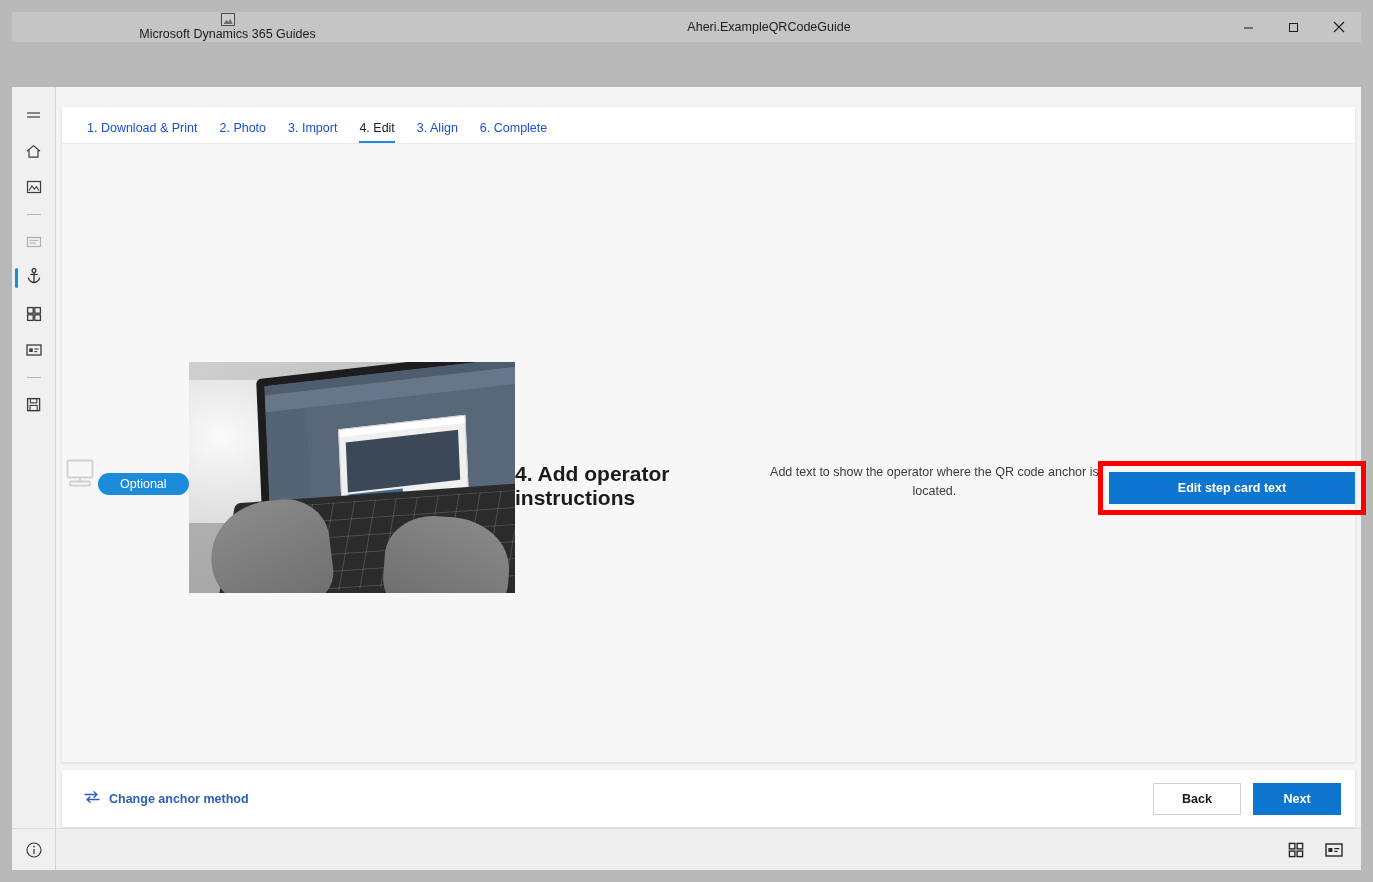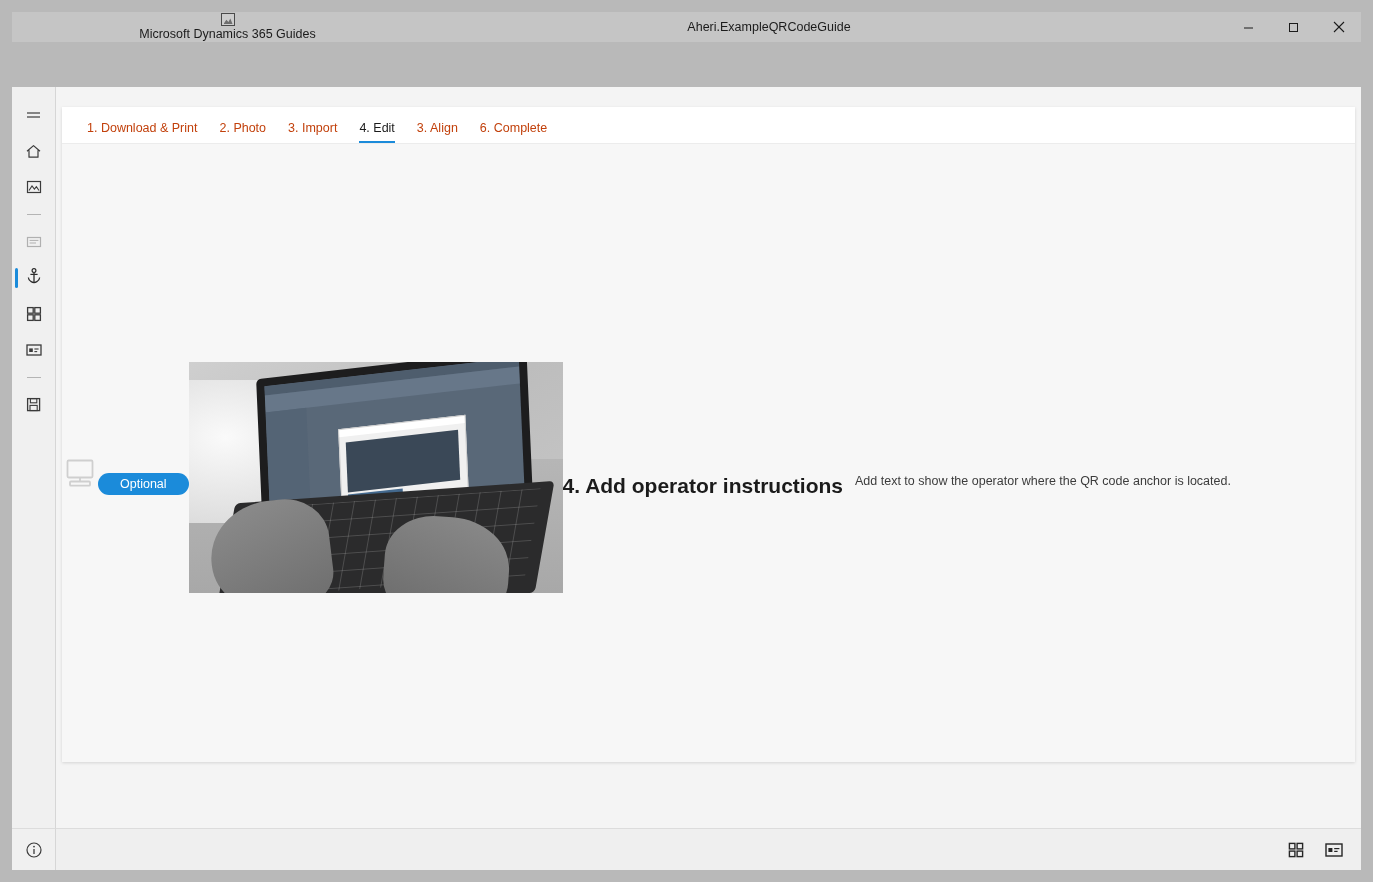--- a/index.html
+++ b/index.html
@@ -189,21 +189,21 @@
     height: 37px;
     display: flex;
     align-items: flex-end;
     padding-left: 14px;
     border-bottom: 1px solid #ececec;
   }
   .tab {
     position: relative;
     padding: 0 11px 8px 11px;
     font-size: 12.5px;
-    color: #c2410c;
+    color: #1d4ed8;
     white-space: nowrap;
   }
   .tab.active { color: #1b1b1b; }
   .tab.active::after {
     content: "";
     position: absolute;
     left: 11px; right: 11px; bottom: 0;
     height: 2.5px;
     background: #1b8bda;
   }
@@ -582,24 +582,43 @@
           </div>
           <div class="keyboard"></div>
           <div class="keys"></div>
           <div class="handL"></div>
           <div class="handR"></div>
         </div>
 
         <div class="step-title">4. Add operator instructions</div>
         <div class="step-desc">Add text to show the operator where the QR code anchor is located.</div>
 
+        <div class="edit-btn-wrap">
+          <button class="edit-btn">Edit step card text</button>
+          <div class="highlight-box"></div>
+        </div>
 
       </div>
     </div>
 
+    <div class="card footer-card">
+      <div class="change-anchor">
+        <span>
+          <svg width="16" height="14" viewBox="0 0 16 14">
+            <path d="M1 4.5 L13 4.5 M10 1.8 L13 4.5 L10 7.2" fill="none" stroke="#2b5fb8" stroke-width="1.3" stroke-linecap="round" stroke-linejoin="round"></path>
+            <path d="M15 9.5 L3 9.5 M6 6.8 L3 9.5 L6 12.2" fill="none" stroke="#2b5fb8" stroke-width="1.3" stroke-linecap="round" stroke-linejoin="round"></path>
+          </svg>
+        </span>
+        <span>Change anchor method</span>
+      </div>
+      <div class="footer-right">
+        <button class="btn-back">Back</button>
+        <button class="btn-next">Next</button>
+      </div>
+    </div>
 
   </div>
 
   <div class="rail-info">
     <svg width="18" height="18" viewBox="0 0 18 18">
         <circle cx="9" cy="9" r="7" fill="none" stroke="#3b3b3b" stroke-width="1.2"></circle>
         <line x1="9" y1="8" x2="9" y2="13" stroke="#3b3b3b" stroke-width="1.3"></line>
         <circle cx="9" cy="5.6" r="0.9" fill="#3b3b3b"></circle>
       </svg>
   </div>

